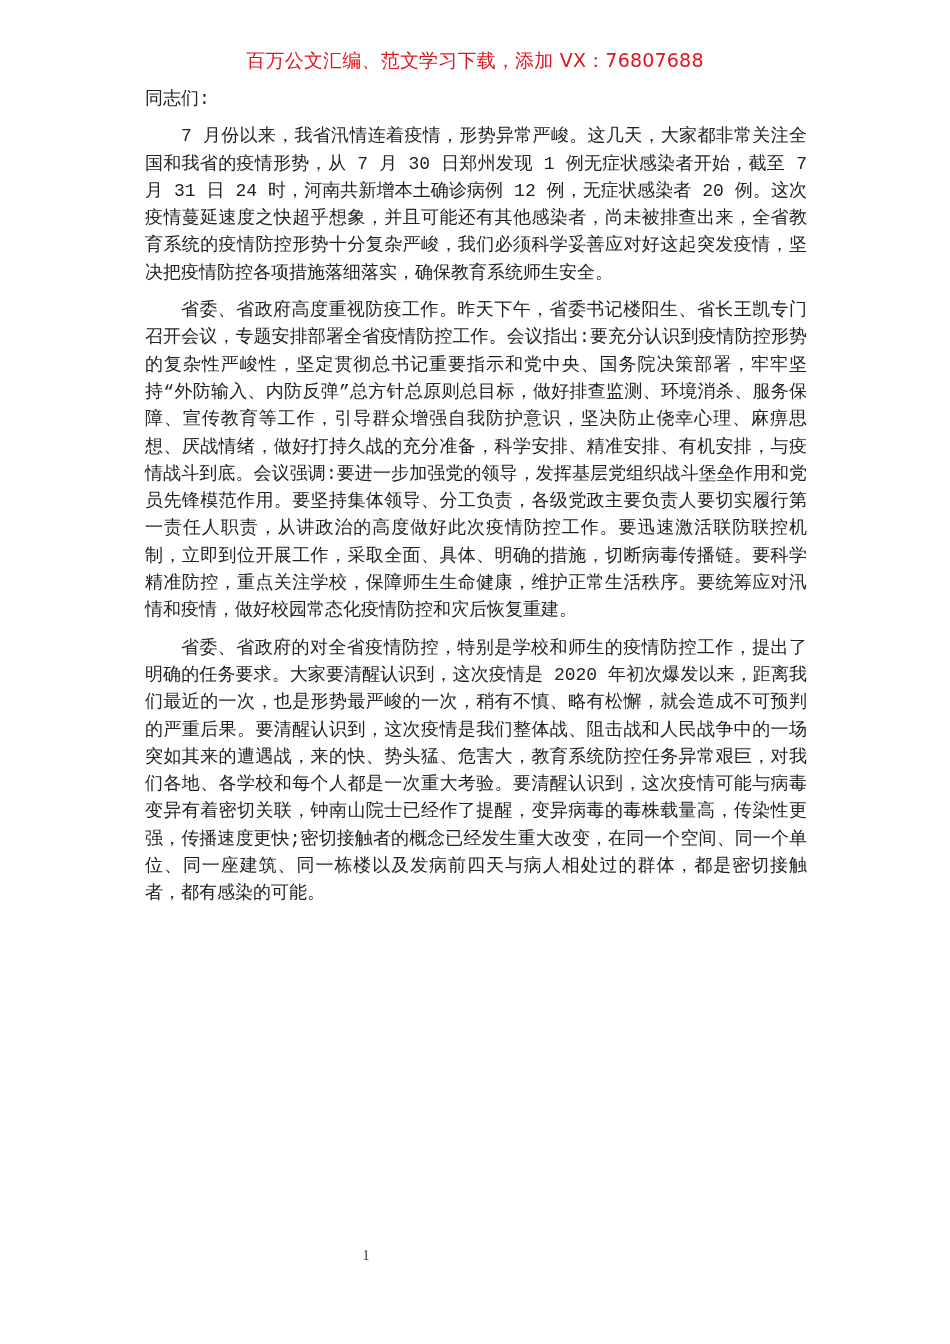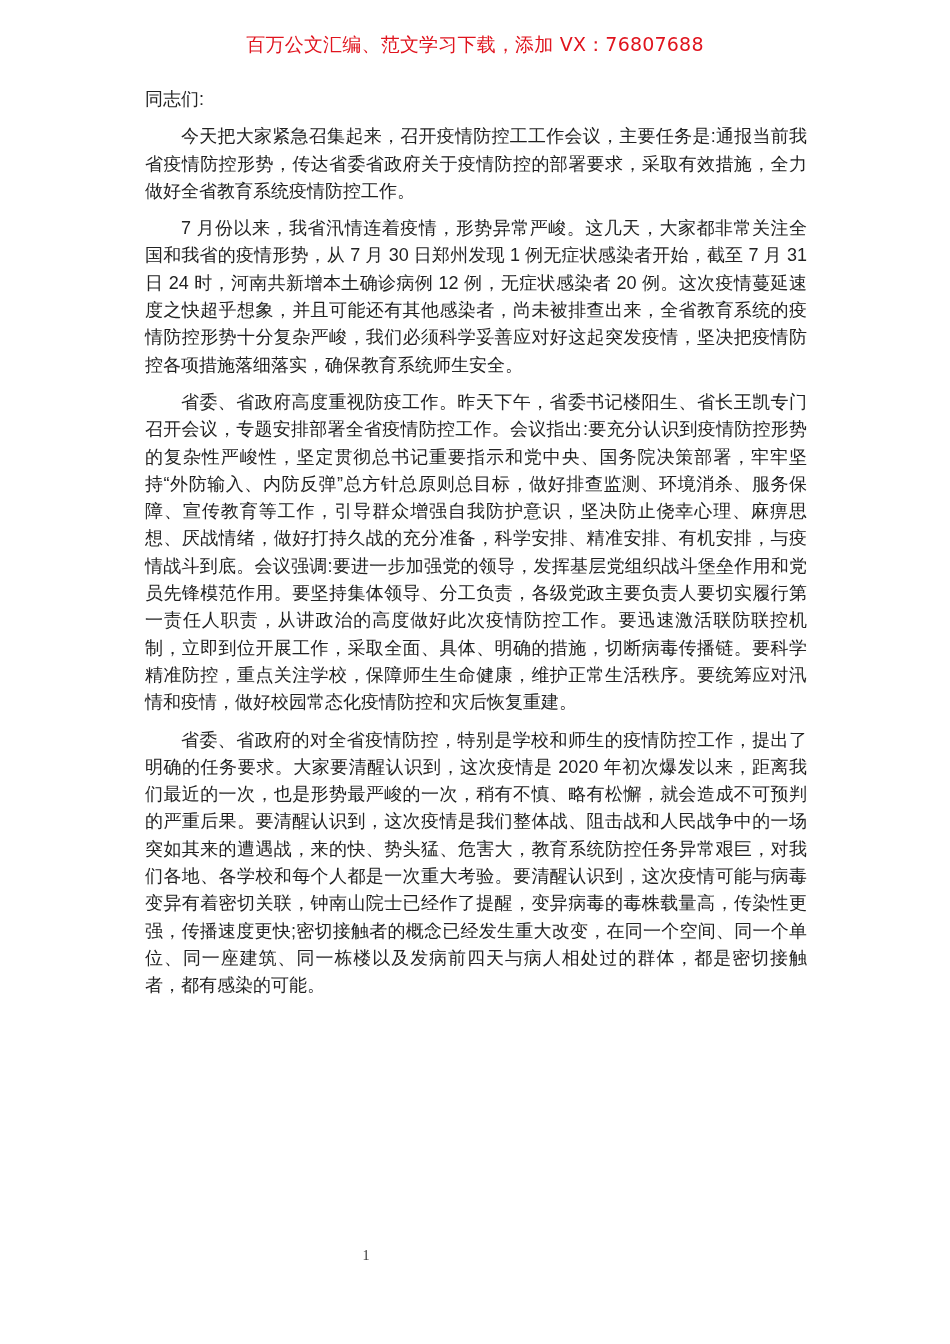--- a/index.html
+++ b/index.html
@@ -1,37 +1,36 @@
 <!DOCTYPE html>
 <html><head>
 <meta charset="utf-8">
 <style>
   html, body { margin: 0; padding: 0; background: #ffffff; }
   body { width: 950px; height: 1344px; position: relative; overflow: hidden; }
   .header {
-    position: absolute; top: 32px; left: 0; width: 950px; text-align: center;
+    position: absolute; top: 48px; left: 0; width: 950px; text-align: center;
     font-family: "DejaVu Sans", sans-serif; font-size: 19px; color: #e0141e; letter-spacing: 0.2px;
   }
   .content {
     position: absolute; top: 86px; left: 145px; width: 662px;
-    font-family: Liberation Sans, sans-serif; font-size: 18px; line-height: 27.3px; color: #222222;
+    font-family: Liberation Mono, monospace; font-size: 18px; line-height: 27.3px; color: #222222;
   }
   .salutation { margin: 0 0 10px 0; }
   .para { margin: 0 0 10px 0; text-indent: 2em; text-align: justify; }
   .page-number {
     position: absolute; top: 1248px; left: 360px; width: 12px; text-align: center;
     font-family: "Liberation Serif", serif; font-size: 14px; color: #333333;
   }
 </style>
 </head>
 <body>
 
 <div class="header">百万公文汇编、范文学习下载，添加 VX：76807688</div>
 
 <div class="content">
   <p class="salutation">同志们:</p>
-  <p class="para">今天把大家紧急召集起来，召开疫情防控工工作会议，主要任务是:通报当前我省疫情防控形势，传达省委省政府关于疫情防控的部署要求，采取有效措施，全力做好全省教育系统疫情防控工作。</p>
   <p class="para">7 月份以来，我省汛情连着疫情，形势异常严峻。这几天，大家都非常关注全国和我省的疫情形势，从 7 月 30 日郑州发现 1 例无症状感染者开始，截至 7 月 31 日 24 时，河南共新增本土确诊病例 12 例，无症状感染者 20 例。这次疫情蔓延速度之快超乎想象，并且可能还有其他感染者，尚未被排查出来，全省教育系统的疫情防控形势十分复杂严峻，我们必须科学妥善应对好这起突发疫情，坚决把疫情防控各项措施落细落实，确保教育系统师生安全。</p>
   <p class="para">省委、省政府高度重视防疫工作。昨天下午，省委书记楼阳生、省长王凯专门召开会议，专题安排部署全省疫情防控工作。会议指出:要充分认识到疫情防控形势的复杂性严峻性，坚定贯彻总书记重要指示和党中央、国务院决策部署，牢牢坚持“外防输入、内防反弹”总方针总原则总目标，做好排查监测、环境消杀、服务保障、宣传教育等工作，引导群众增强自我防护意识，坚决防止侥幸心理、麻痹思想、厌战情绪，做好打持久战的充分准备，科学安排、精准安排、有机安排，与疫情战斗到底。会议强调:要进一步加强党的领导，发挥基层党组织战斗堡垒作用和党员先锋模范作用。要坚持集体领导、分工负责，各级党政主要负责人要切实履行第一责任人职责，从讲政治的高度做好此次疫情防控工作。要迅速激活联防联控机制，立即到位开展工作，采取全面、具体、明确的措施，切断病毒传播链。要科学精准防控，重点关注学校，保障师生生命健康，维护正常生活秩序。要统筹应对汛情和疫情，做好校园常态化疫情防控和灾后恢复重建。</p>
   <p class="para">省委、省政府的对全省疫情防控，特别是学校和师生的疫情防控工作，提出了明确的任务要求。大家要清醒认识到，这次疫情是 2020 年初次爆发以来，距离我们最近的一次，也是形势最严峻的一次，稍有不慎、略有松懈，就会造成不可预判的严重后果。要清醒认识到，这次疫情是我们整体战、阻击战和人民战争中的一场突如其来的遭遇战，来的快、势头猛、危害大，教育系统防控任务异常艰巨，对我们各地、各学校和每个人都是一次重大考验。要清醒认识到，这次疫情可能与病毒变异有着密切关联，钟南山院士已经作了提醒，变异病毒的毒株载量高，传染性更强，传播速度更快;密切接触者的概念已经发生重大改变，在同一个空间、同一个单位、同一座建筑、同一栋楼以及发病前四天与病人相处过的群体，都是密切接触者，都有感染的可能。</p>
 </div>
 
 <div class="page-number">1</div>
 
 </body></html>

